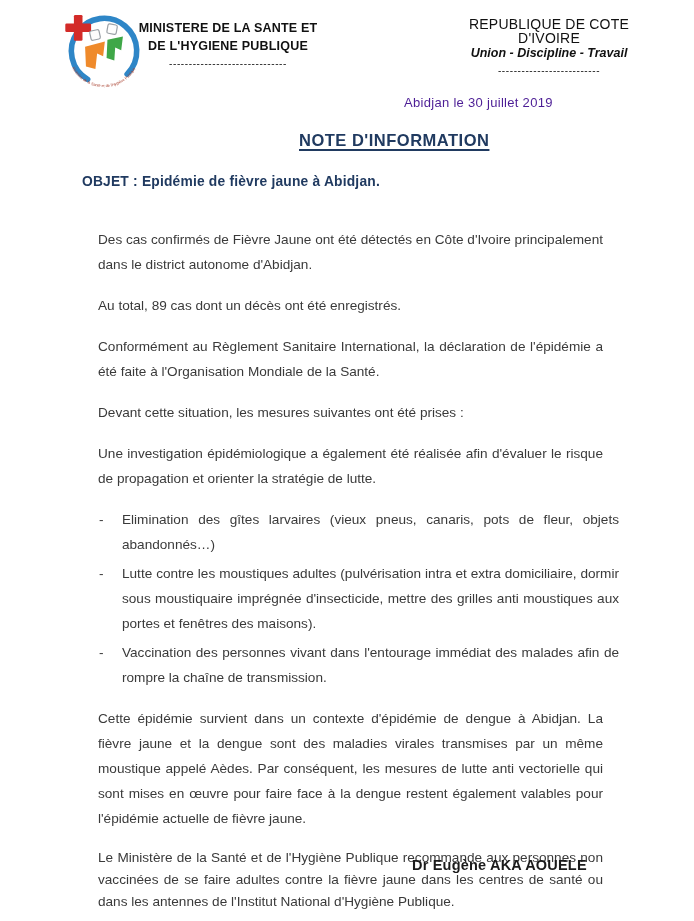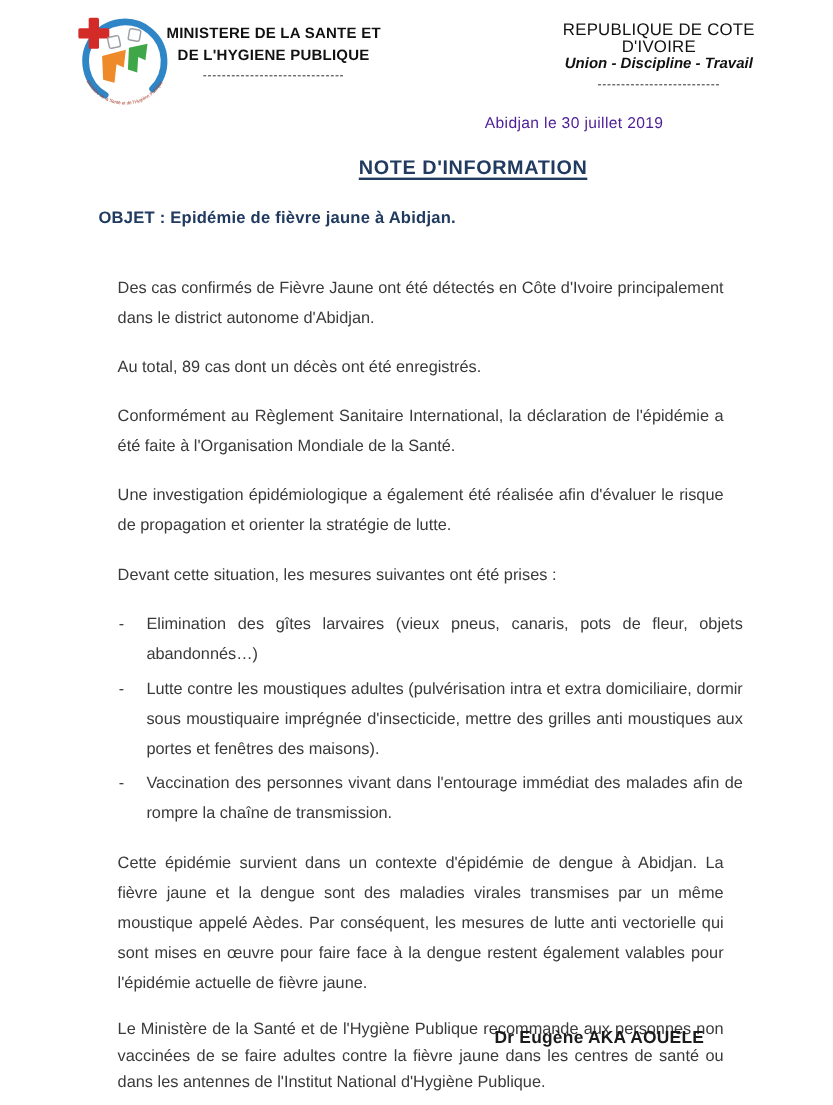--- a/index.html
+++ b/index.html
@@ -119,22 +119,22 @@
   <div class="doc-title">NOTE D'INFORMATION</div>
 
   <div class="subject-line">
     <span class="subject-label">OBJET</span><span> : </span><span>Epidémie de fièvre jaune à Abidjan.</span>
   </div>
 
   <div class="body-flow">
     <p>Des cas confirmés de Fièvre Jaune ont été détectés en Côte d'Ivoire principalement dans le district autonome d'Abidjan.</p>
     <p>Au total, 89 cas dont un décès ont été enregistrés.</p>
     <p>Conformément au Règlement Sanitaire International, la déclaration de l'épidémie a été faite à l'Organisation Mondiale de la Santé.</p>
+    <p>Devant cette situation, les mesures suivantes ont été prises :</p>
     <p>Une investigation épidémiologique a également été réalisée afin d'évaluer le risque de propagation et orienter la stratégie de lutte.</p>
-    <p>Devant cette situation, les mesures suivantes ont été prises :</p>
 
     <ul class="bullet-list">
       <li>
         <span class="marker">-</span>
         <span>Elimination des gîtes larvaires (vieux pneus, canaris, pots de fleur, objets abandonnés…)</span>
       </li>
       <li>
         <span class="marker">-</span>
         <span>Lutte contre les moustiques adultes (pulvérisation intra et extra domiciliaire, dormir sous moustiquaire imprégnée d'insecticide, mettre des grilles anti moustiques aux portes et fenêtres des maisons).</span>
       </li>

